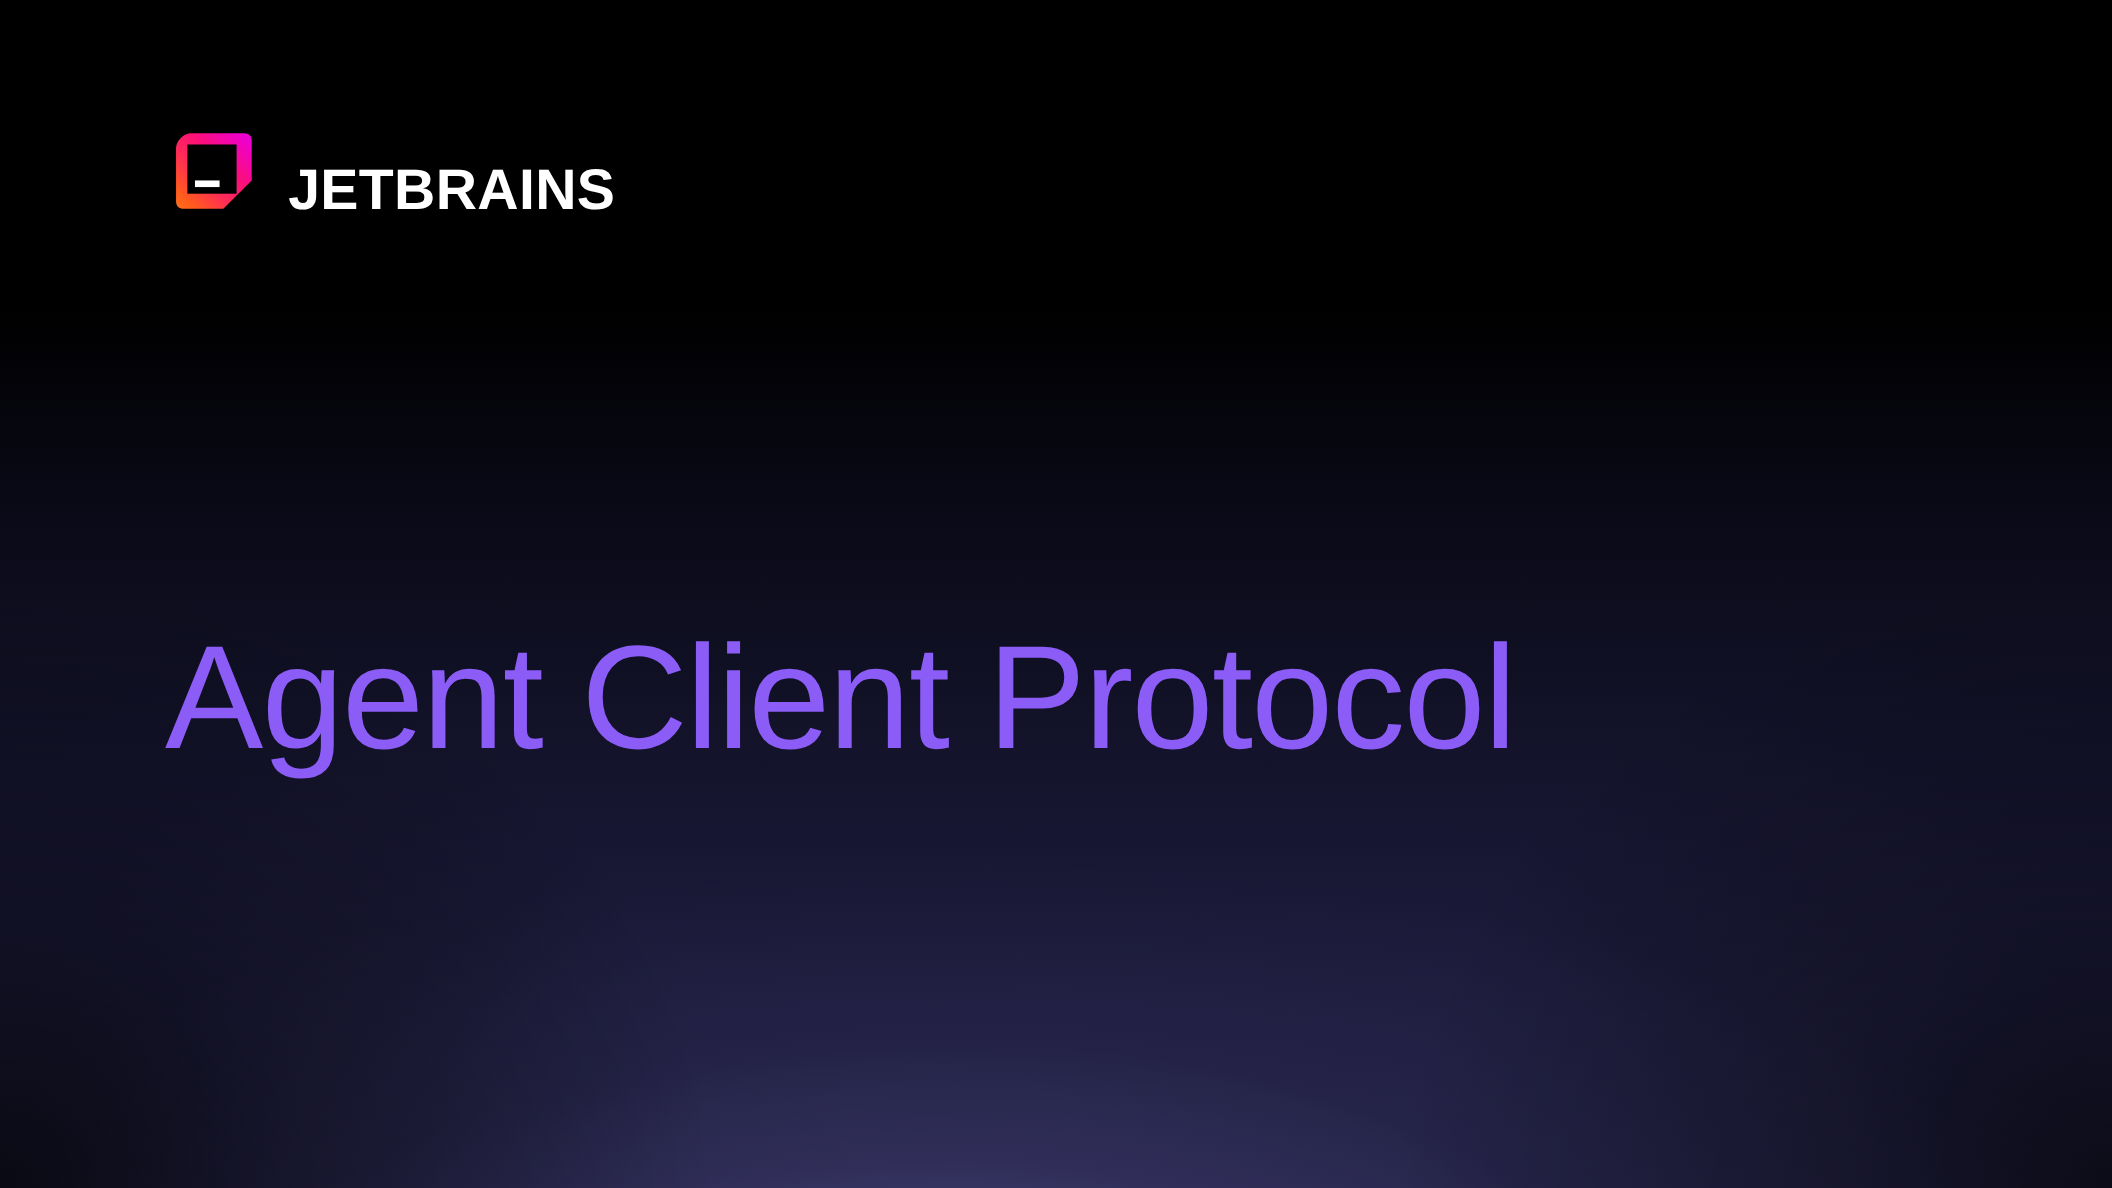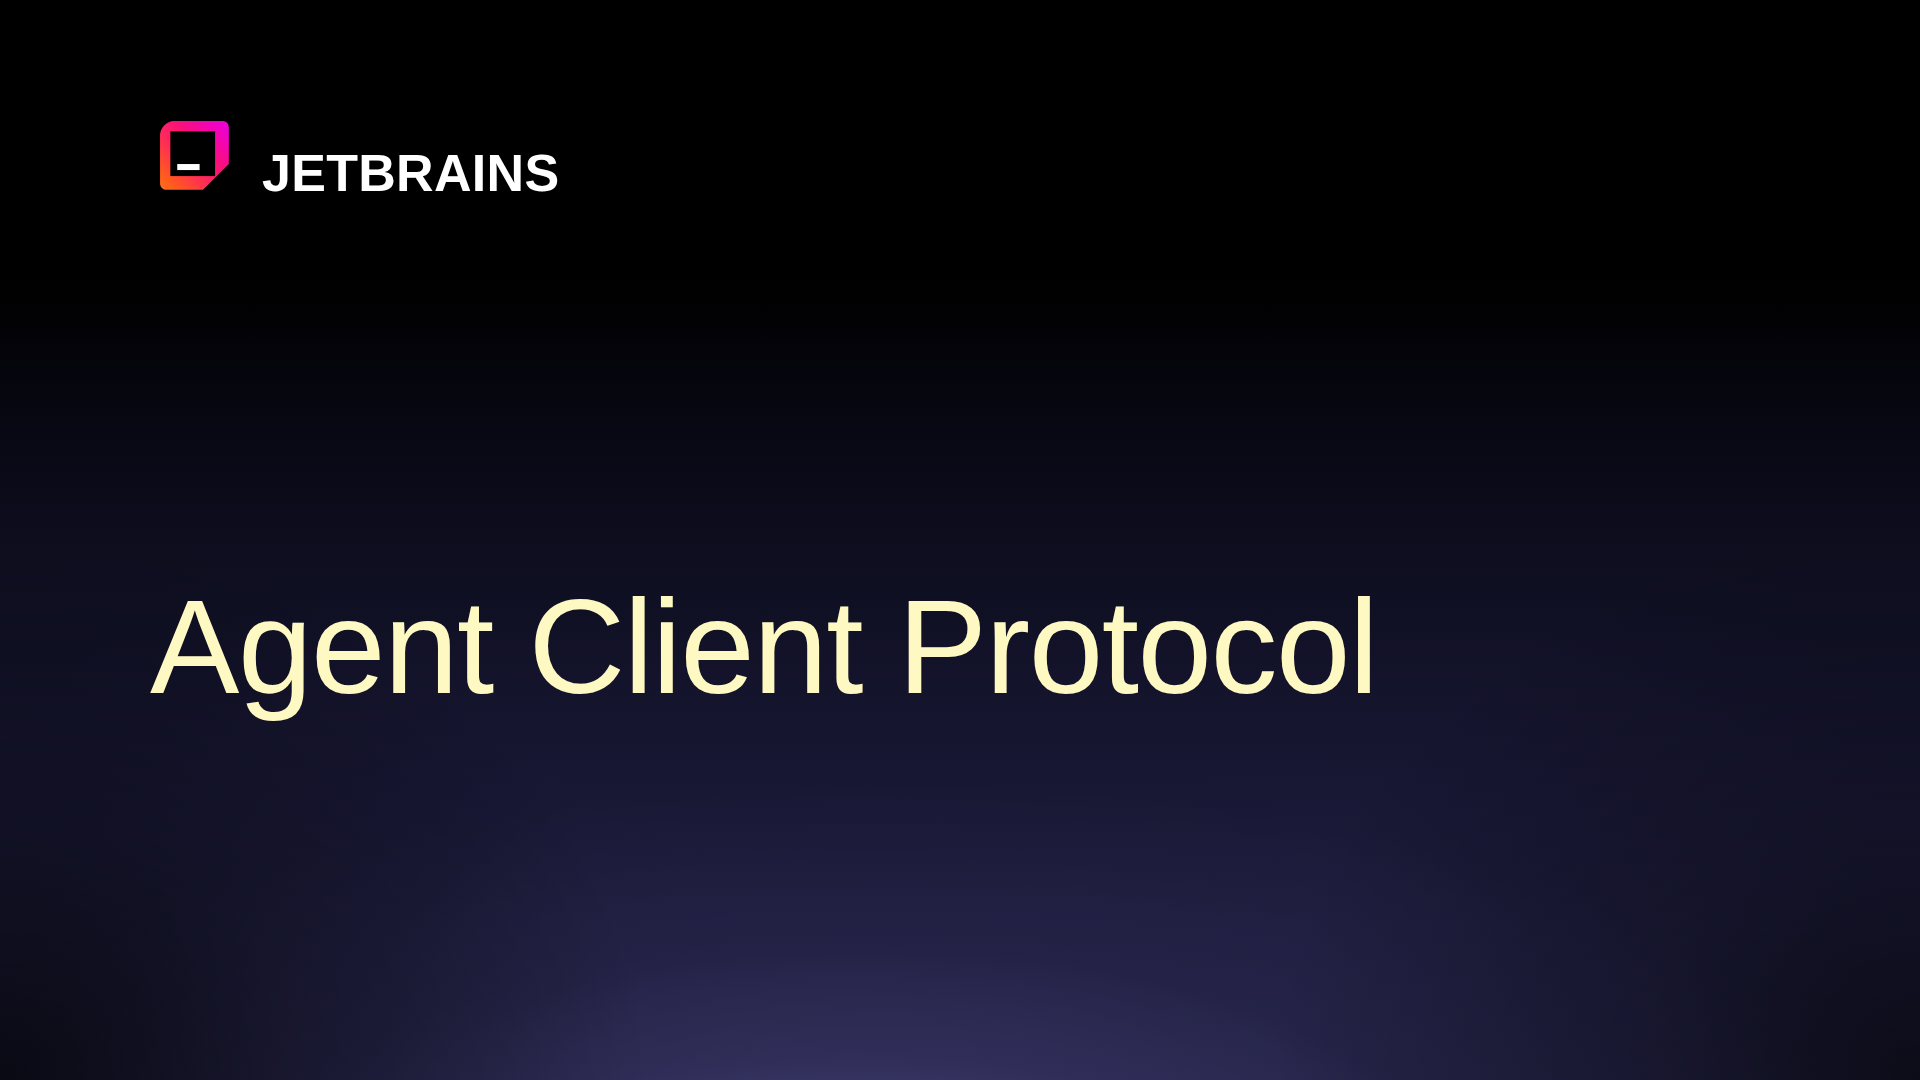--- a/index.html
+++ b/index.html
@@ -105,23 +105,23 @@
     line-height: 1;
     white-space: nowrap;
     font-family: "Liberation Sans", sans-serif;
     margin-top: 43px;
   }
 
   
   .headline {
     position: absolute;
     left: 150px;
-    top: 572px;
+    top: 560px;
     width: 1560px;
-    color: #fef9c3;
+    color: #8b5cf6;
     font-size: 134px;
     font-weight: 400;
     line-height: 1.12;
     letter-spacing: -1.5px;
     font-family: "Liberation Sans", sans-serif;
   }
 
   .headline .line {
     display: block;
     white-space: nowrap;

